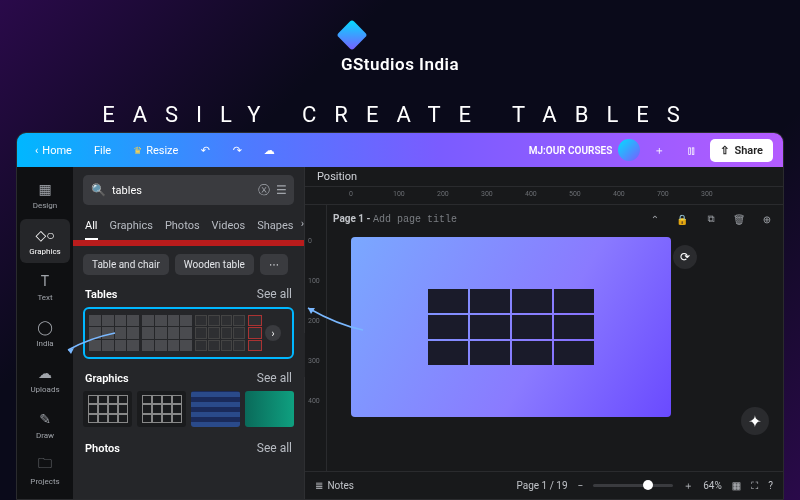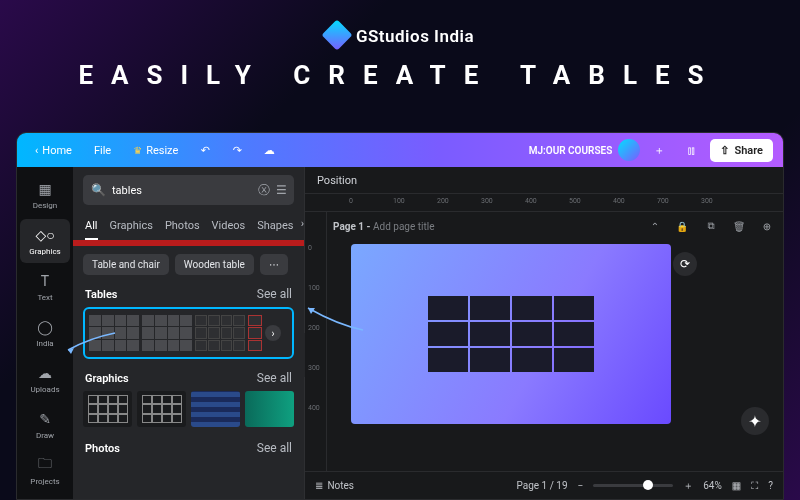--- a/index.html
+++ b/index.html
@@ -1,20 +1,20 @@
 <!DOCTYPE html>
 <html><head>
 <meta charset="utf-8">
 <style>
   *{box-sizing:border-box;margin:0;padding:0;font-family:-apple-system,BlinkMacSystemFont,"Segoe UI",Roboto,sans-serif;}
   body{width:800px;height:500px;background:linear-gradient(135deg,#2a0a4a 0%,#0a0a1a 30%,#0a0a1a 70%,#2a0a4a 100%);overflow:hidden;color:#fff;}
   .promo-head{display:flex;flex-direction:column;align-items:center;padding:24px 0 10px;}
-  .brand{display:flex;align-items:flex-end;gap:8px;font-weight:600;font-size:17px;letter-spacing:.5px;}
+  .brand{display:flex;align-items:flex-start;gap:8px;font-weight:600;font-size:17px;letter-spacing:.5px;flex-direction:column;}
   .brand-logo{width:22px;height:22px;background:linear-gradient(135deg,#00e0ff,#7a5cff);transform:rotate(45deg);border-radius:3px;}
-  .tagline{margin-top:14px;font-size:26px;letter-spacing:18px;font-weight:700;}
+  .tagline{margin-top:28px;font-size:22px;letter-spacing:18px;font-weight:400;}
   .app{position:absolute;left:16px;right:16px;top:132px;bottom:0;background:#18191b;border-radius:10px 10px 0 0;overflow:hidden;display:flex;flex-direction:column;border:1px solid #2a2b2e;}
   
   .menubar{height:34px;background:linear-gradient(90deg,#00b7ff 0%,#4d7bff 30%,#7a5cff 55%,#b45cff 100%);display:flex;align-items:center;padding:0 10px;font-size:11px;gap:6px;}
   .menubar .mbtn{display:flex;align-items:center;gap:4px;padding:4px 8px;border-radius:4px;cursor:pointer;}
   .menubar .sep{flex:1;}
   .crown{color:#ffd24a;font-size:10px;}
   .hex{width:22px;height:22px;border-radius:50%;background:linear-gradient(135deg,#00e0ff,#7a5cff);display:flex;align-items:center;justify-content:center;font-size:9px;}
   .icbtn{width:26px;height:26px;border-radius:4px;display:flex;align-items:center;justify-content:center;cursor:pointer;}
   .share{background:#fff;color:#222;font-weight:600;font-size:11px;padding:5px 10px;border-radius:5px;display:flex;align-items:center;gap:5px;}
   
@@ -45,29 +45,29 @@
   .nav-arrow{width:16px;height:16px;border-radius:50%;background:#3a3b3f;display:flex;align-items:center;justify-content:center;font-size:10px;cursor:pointer;}
   .graphics-row{display:flex;gap:5px;margin-bottom:6px;}
   .gitem{width:50px;height:36px;background:#1a1b1d;border-radius:3px;display:flex;align-items:center;justify-content:center;overflow:hidden;}
   .gitem.stripes{background:repeating-linear-gradient(0deg,#2a4a8a 0,#2a4a8a 5px,#1a2a5a 5px,#1a2a5a 10px);}
   .gitem.green{background:linear-gradient(90deg,#0a6a5a,#0fa080);}
   .mini-outline{display:grid;grid-template-columns:repeat(4,1fr);grid-template-rows:repeat(3,1fr);gap:0;width:40px;height:28px;}
   .mini-outline div{border:1px solid #888;}
   .panel-collapse{position:absolute;right:-10px;top:50%;width:10px;height:44px;background:#252629;border-radius:0 5px 5px 0;display:flex;align-items:center;justify-content:center;font-size:8px;cursor:pointer;}
   
   .canvas-wrap{flex:1;background:#18191b;display:flex;flex-direction:column;min-width:0;}
-  .toolbar{height:27px;display:flex;align-items:center;padding:0 12px;font-size:11px;color:#d0d3d8;border-bottom:1px solid #2a2b2e;}
+  .toolbar{height:20px;display:flex;align-items:center;padding:0 12px;font-size:11px;color:#d0d3d8;border-bottom:1px solid #2a2b2e;}
   .ruler-h{height:18px;background:#18191b;position:relative;font-size:7px;color:#6a6d72;border-bottom:1px solid #2a2b2e;}
   .ruler-h span{position:absolute;top:3px;}
   .canvas-body{flex:1;display:flex;min-height:0;}
   .ruler-v{width:22px;background:#18191b;position:relative;font-size:7px;color:#6a6d72;border-right:1px solid #2a2b2e;}
   .ruler-v span{position:absolute;left:3px;}
   .stage{flex:1;position:relative;overflow:hidden;}
   .page-bar{display:flex;align-items:center;gap:8px;font-size:10px;color:#c0c3c8;padding:4px 6px;}
-  .page-bar .pgtitle{color:#7a7d82;}
+  .page-bar .pgtitle{color:#7a7d82;font-family:Liberation Mono, monospace;}
   .page-bar .sp{flex:1;}
   .page-bar .ic{width:20px;height:20px;display:flex;align-items:center;justify-content:center;cursor:pointer;color:#a0a4aa;}
   .page{margin:4px 24px 0;width:320px;height:180px;background:linear-gradient(120deg,#7aa8ff 0%,#8a7aff 60%,#6a4aff 100%);border-radius:4px;position:relative;display:flex;align-items:center;justify-content:center;}
   .refresh-fab{position:absolute;top:8px;right:-26px;width:24px;height:24px;border-radius:50%;background:#2a2b2e;display:flex;align-items:center;justify-content:center;font-size:12px;cursor:pointer;}
   .ctable{display:grid;grid-template-columns:repeat(4,40px);grid-template-rows:repeat(3,24px);gap:2px;}
   .ctable div{background:#1a1b2a;}
   .sparkle{position:absolute;right:14px;bottom:36px;width:28px;height:28px;border-radius:50%;background:#2a2b2e;display:flex;align-items:center;justify-content:center;cursor:pointer;}
   .footer{height:28px;border-top:1px solid #2a2b2e;display:flex;align-items:center;padding:0 10px;font-size:10px;color:#c0c3c8;gap:10px;}
   .footer .sp{flex:1;}
   .slider{width:80px;height:3px;background:#3a3b3f;border-radius:2px;position:relative;}

